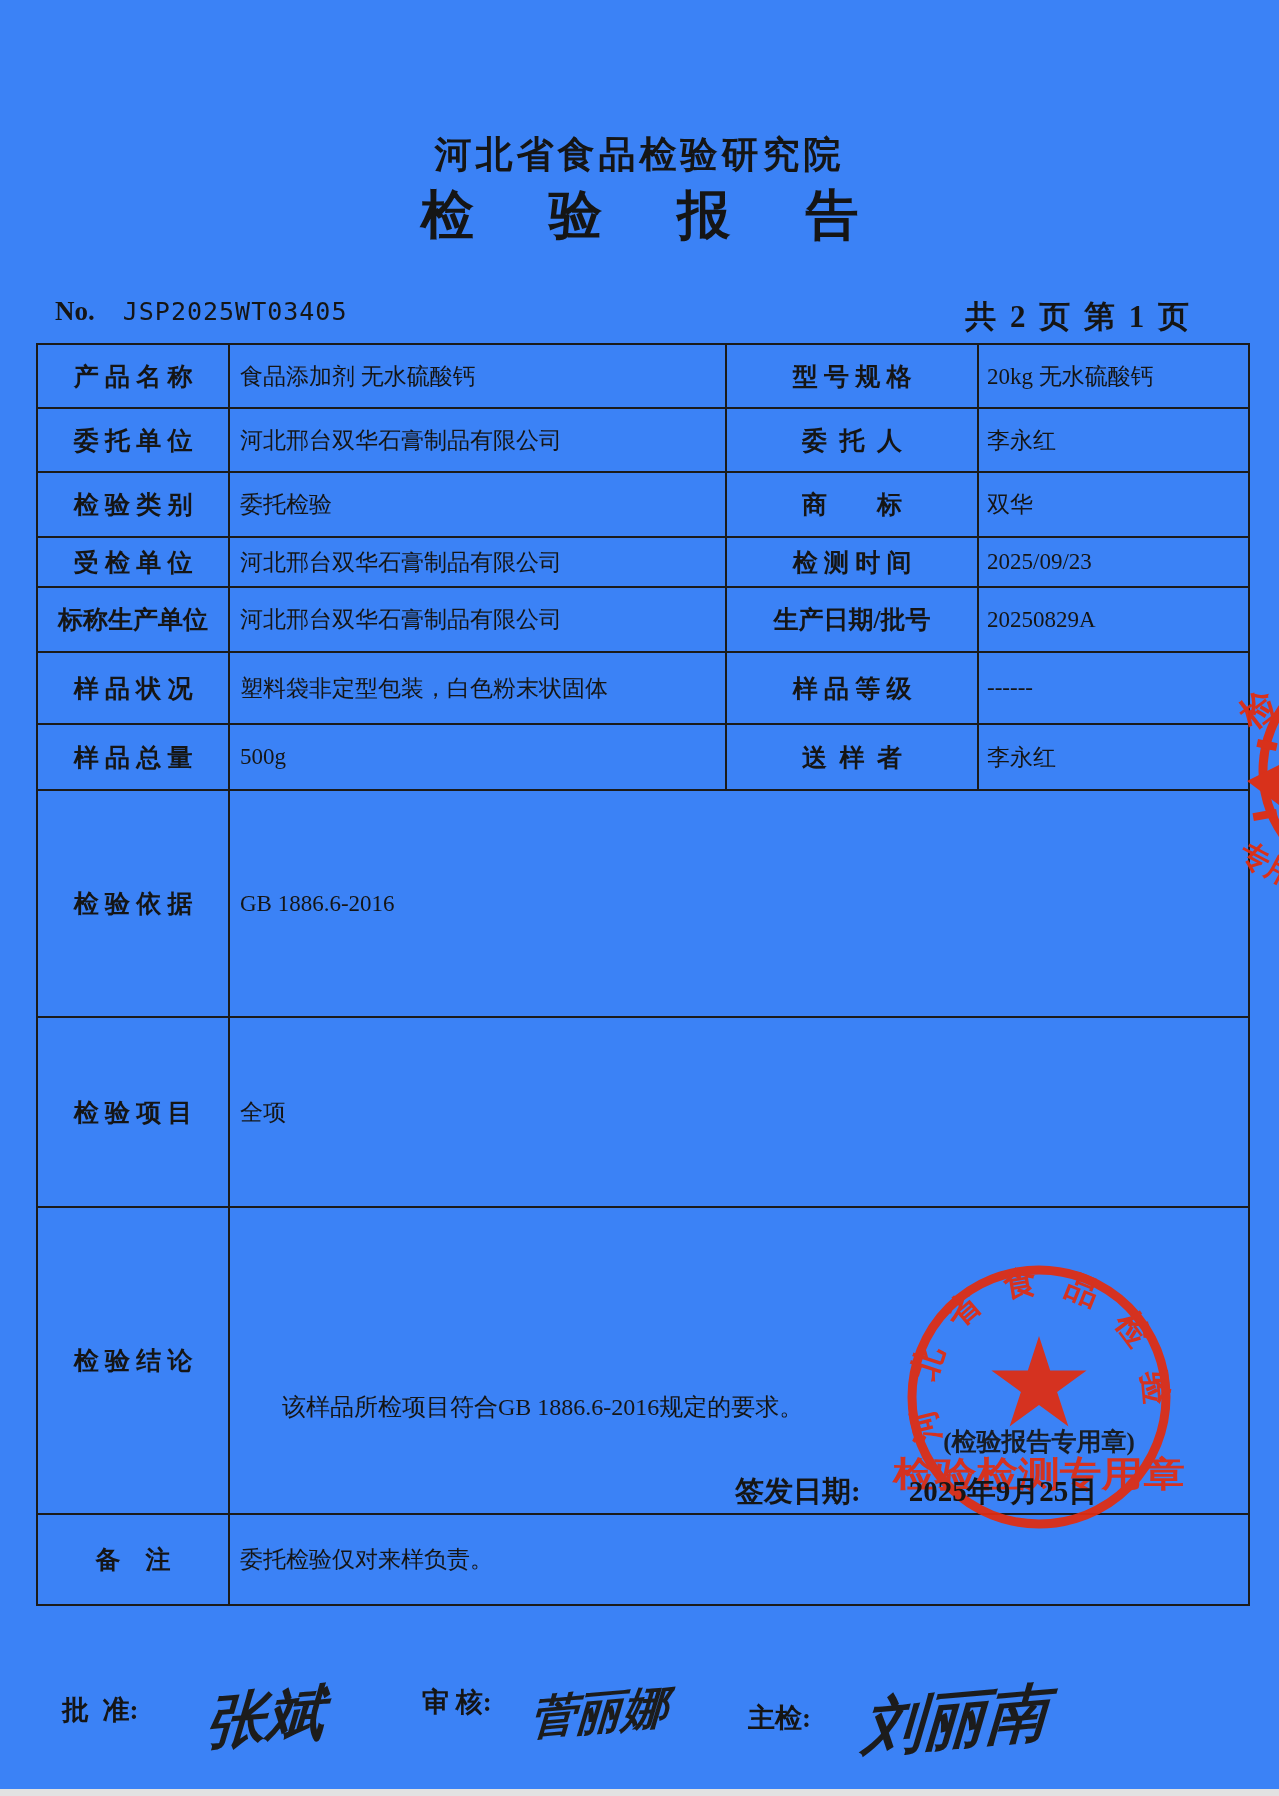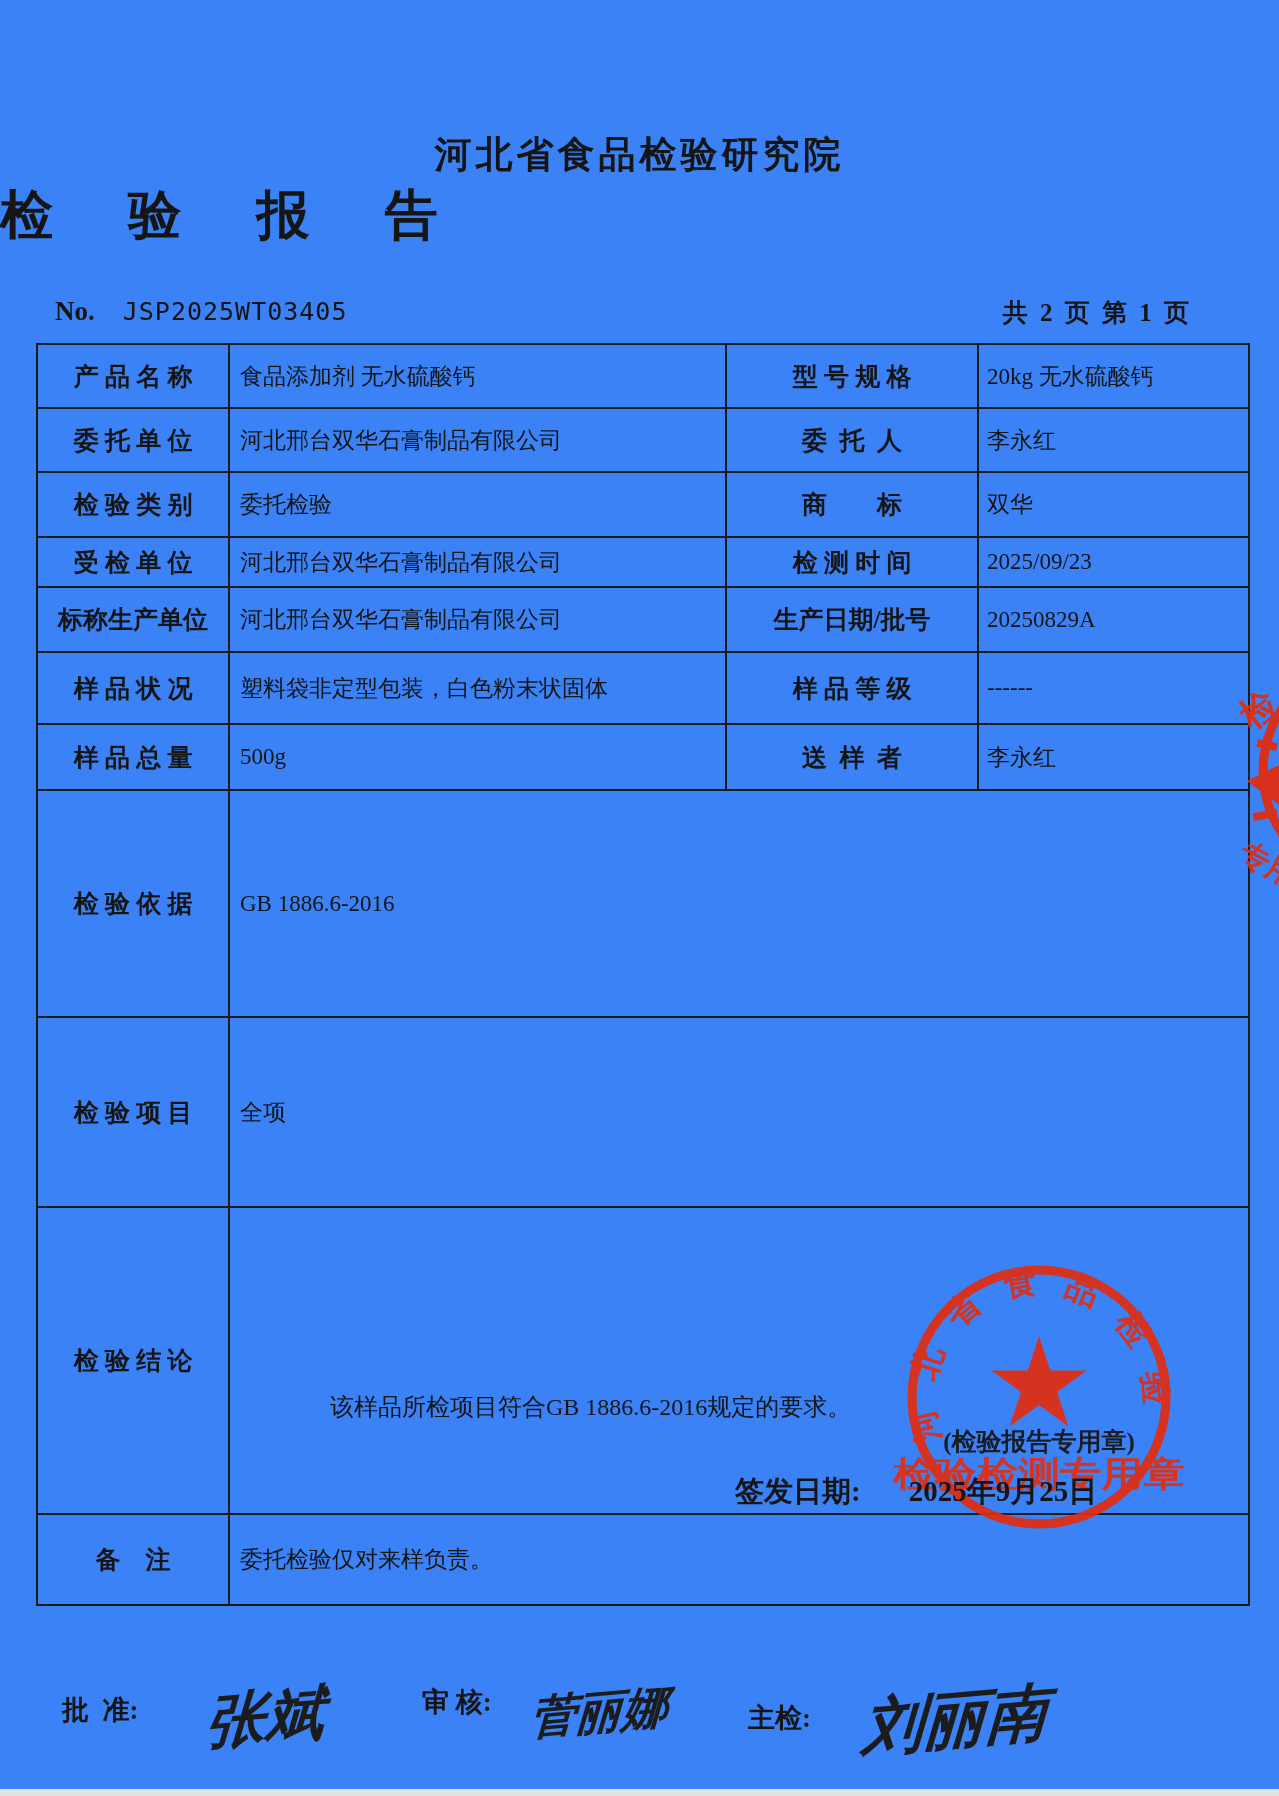--- a/index.html
+++ b/index.html
@@ -6,41 +6,41 @@
   body { background:#ffffff; }
   .page {
     position:relative; width:1279px; height:1796px; background:#3b82f6;
     font-family:"Liberation Serif","DejaVu Serif",serif; color:#151515; overflow:hidden;
   }
   .org-name {
     position:absolute; top:130px; left:0; width:100%; text-align:center;
     font-size:37px; font-weight:700; letter-spacing:4px;
   }
   .report-title {
-    position:absolute; top:180px; left:0; width:100%; text-align:left;
+    position:absolute; top:180px; left:0; width:100%; text-align:center;
     font-size:53px; font-weight:700; word-spacing:62px; white-space:pre;
   }
   .no-line { position:absolute; top:296px; left:55px; font-size:27px; white-space:pre; }
   .no-label { font-weight:600; }
   .report-no { font-family:"DejaVu Sans Mono",monospace; font-size:25px; margin-left:28px; letter-spacing:1px; }
-  .page-info { position:absolute; top:296px; right:90px; font-size:25px; font-weight:700; word-spacing:6px; white-space:pre; }
+  .page-info { position:absolute; top:296px; right:90px; font-size:31px; font-weight:700; word-spacing:6px; white-space:pre; }
 
   table.main {
     position:absolute; top:343px; left:36px; width:1212px;
     border-collapse:collapse; table-layout:fixed;
   }
   table.main td { border:2px solid #1b1b1b; vertical-align:middle;margin-left:20px; }
   td.lbl {
     font-weight:700; font-size:25px; text-align:center; white-space:pre;
   }
   td.val { font-size:23px; padding-left:10px; white-space:pre; }
   td.val2 { font-size:23px; padding-left:8px; white-space:pre; }
   td.tall-val { font-size:23px; padding-left:10px; vertical-align:middle; }
 
-  td.conclusion-cell { position:relative; vertical-align:top;padding-left:48px; }
+  td.conclusion-cell { position:relative; vertical-align:top; }
   .conclusion-text { padding:92px 0 0 52px; font-size:24px; }
   .issue-line { position:absolute; left:505px; top:264px; font-size:29px; font-weight:700; z-index:3; white-space:pre; }
   .issue-date { margin-left:48px; }
 
   .stamp-wrap { position:absolute; left:658px; top:38px; width:302px; height:302px; z-index:2; opacity:.93; }
   .edge-stamp { position:absolute; left:1233px; top:653px; width:46px; height:234px; overflow:hidden; opacity:.95; }
 
   .sig-row { position:absolute; top:1660px; left:0; width:100%; height:136px; }
   .sig-label { position:absolute; font-size:27px; font-weight:700; white-space:pre; }
   .sig-name {

